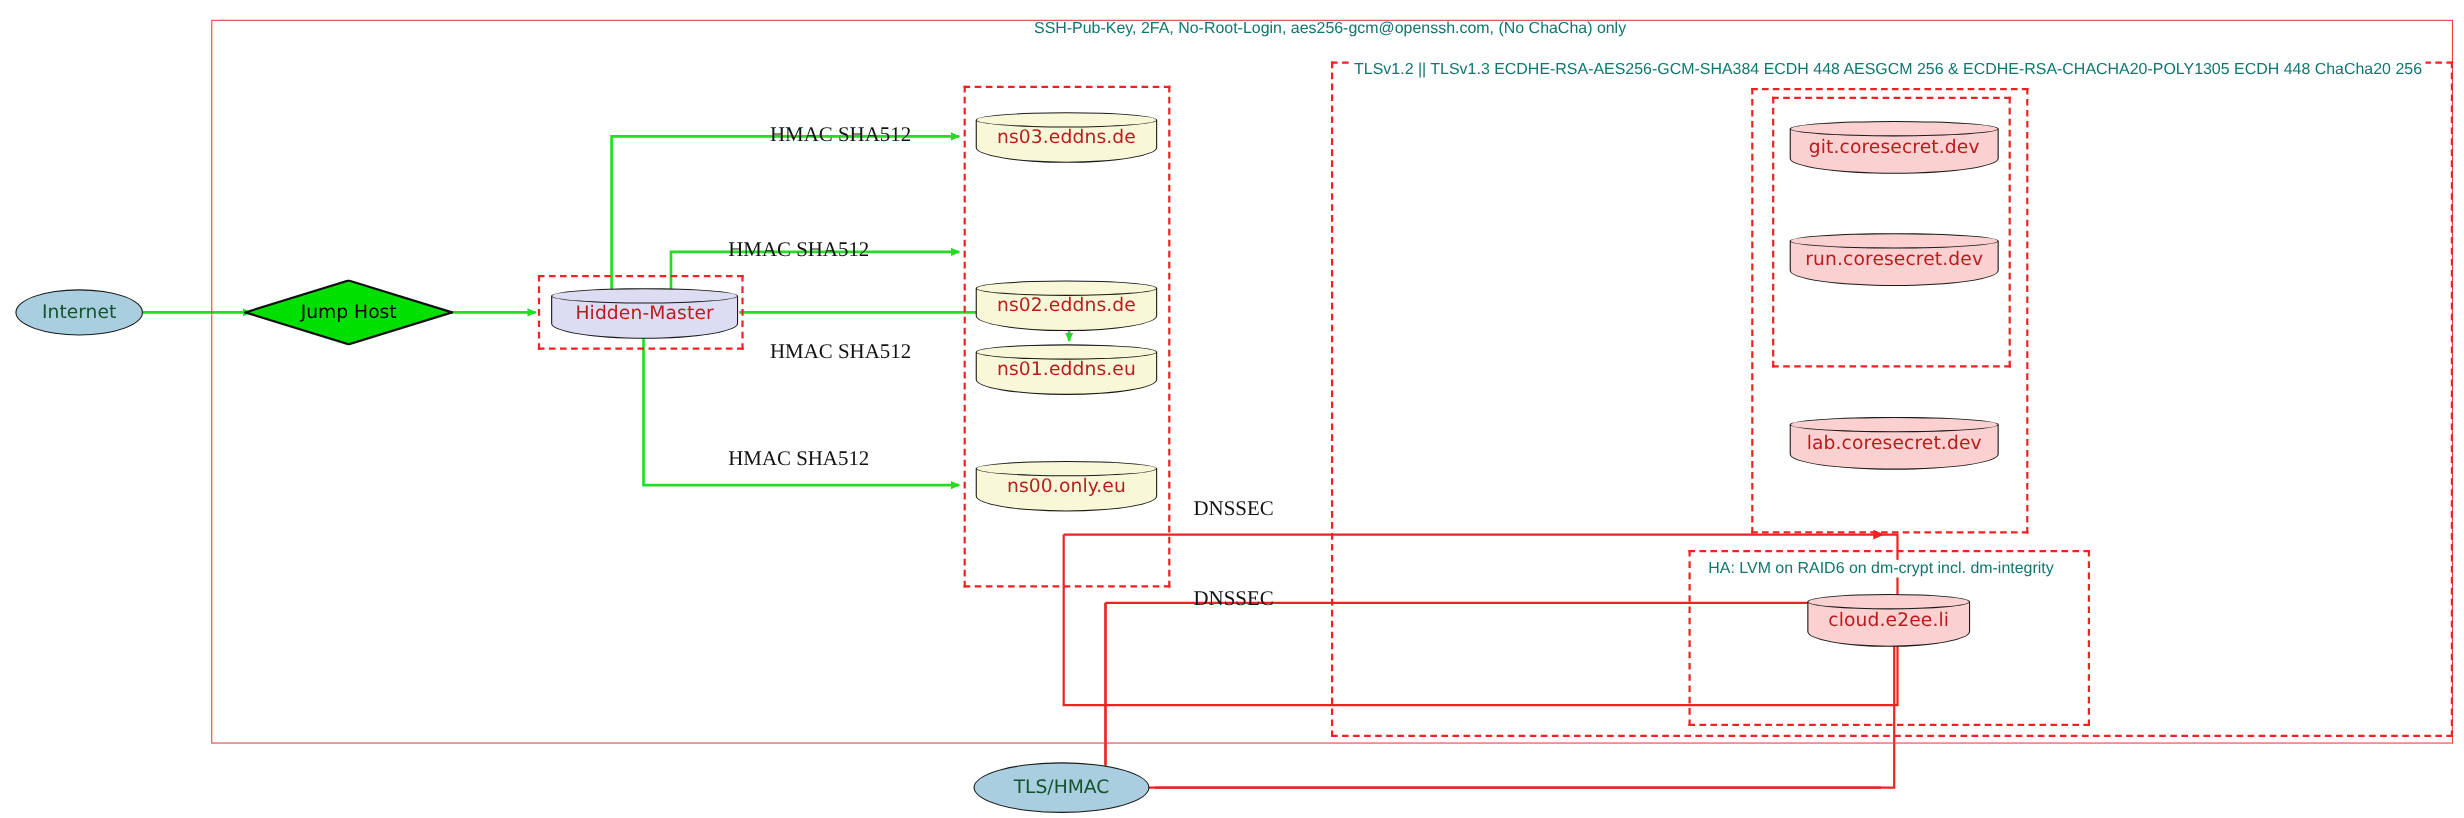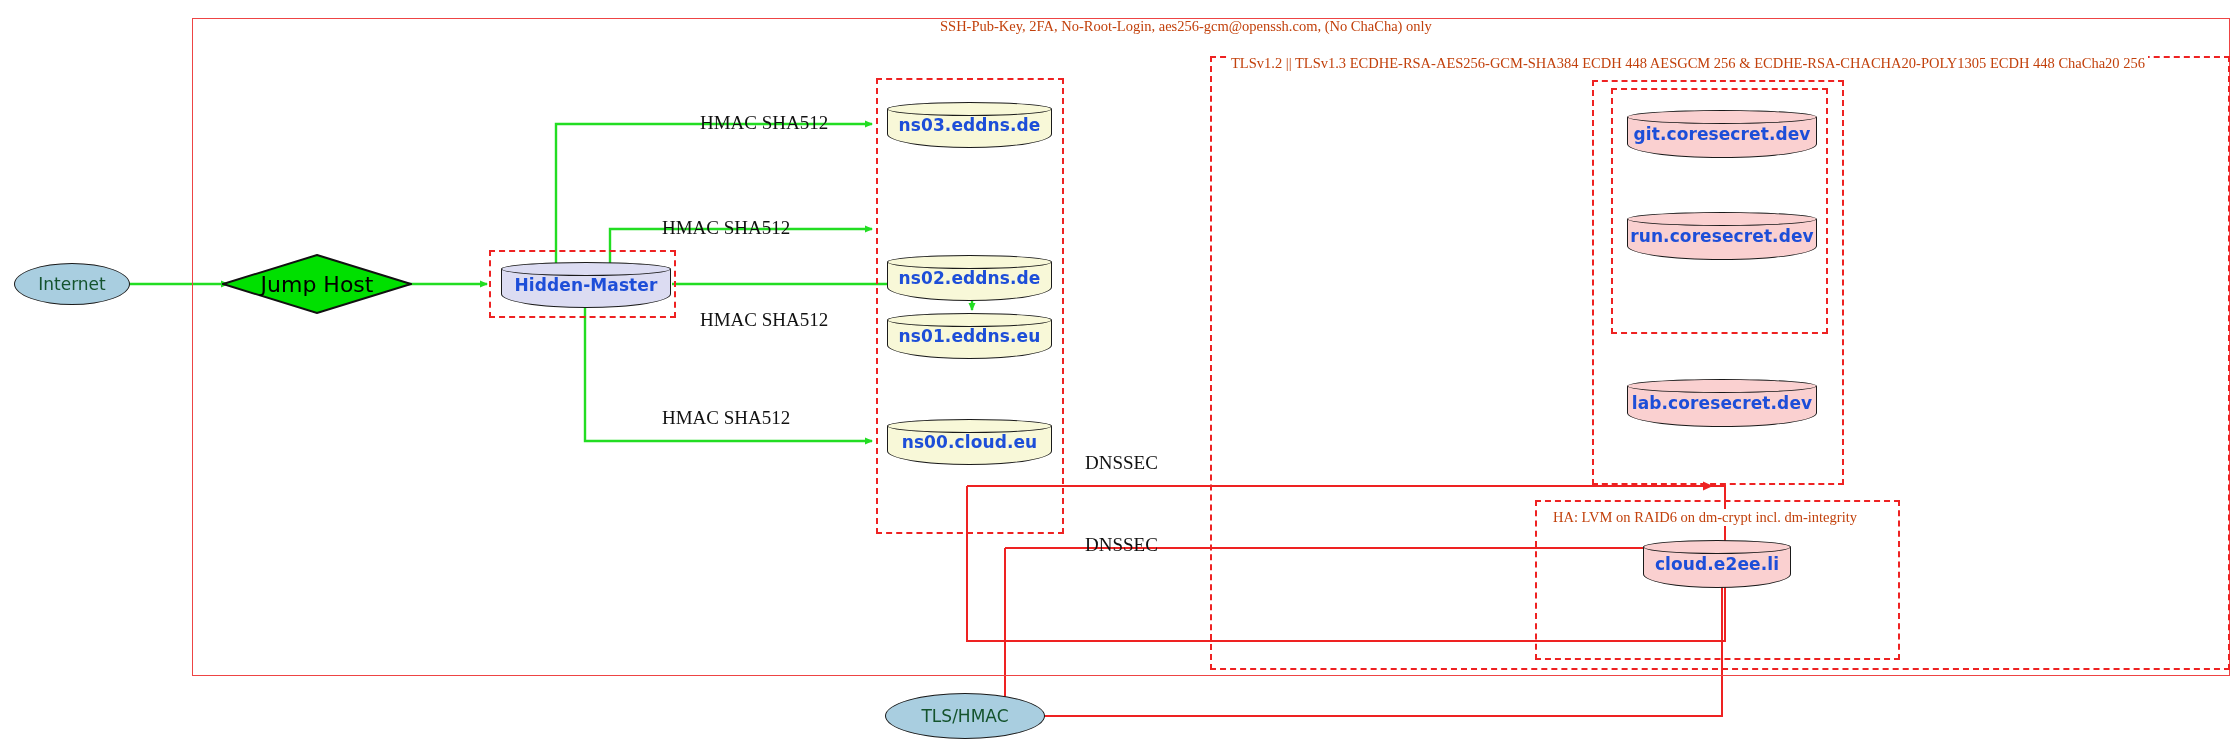--- a/index.html
+++ b/index.html
@@ -12,43 +12,43 @@
 
   
   .cyl{position:absolute;box-sizing:border-box;}
   .cyl .body{position:absolute;left:0;top:7px;right:0;bottom:0;
       border:1.6px solid #1a1a1a;border-radius:0 0 50% 50%/0 0 14px 14px;
       box-sizing:border-box;}
   .cyl .top{position:absolute;left:0;top:0;right:0;height:14px;
       border:1.6px solid #1a1a1a;border-radius:50%/50%;box-sizing:border-box;}
   .cyl .txt{position:absolute;left:0;right:0;top:0;bottom:0;
       display:flex;align-items:center;justify-content:center;
-      font-family:"DejaVu Sans",sans-serif;font-size:17px;color:#1d4ed8;
-      letter-spacing:.1px;z-index:3;font-weight:bold;}
+      font-family:"DejaVu Sans",sans-serif;font-size:17px;color:#b91c1c;
+      letter-spacing:.1px;z-index:3;}
 
   .cyl.yellow .body,.cyl.yellow .top{background:#f8f8d8;}
   .cyl.lav .body,.cyl.lav .top{background:#dcdcf2;}
   .cyl.pink .body,.cyl.pink .top{background:#fad0d0;}
 
   
   .ell{position:absolute;border:1.6px solid #1a1a1a;border-radius:50%/50%;
        background:#a9cee0;display:flex;align-items:center;justify-content:center;
        font-family:"DejaVu Sans",sans-serif;font-size:17px;color:#14532d;box-sizing:border-box;}
 
   
   .dia{position:absolute;}
   .dia .shape{position:absolute;left:0;top:0;width:100%;height:100%;}
   .dia .txt{position:absolute;left:0;top:0;width:100%;height:100%;
       display:flex;align-items:center;justify-content:center;
-      font-family:"DejaVu Sans",sans-serif;font-size:22px;color:#000;z-index:3;}
+      font-family:"DejaVu Sans",sans-serif;font-size:17px;color:#000;z-index:3;}
 
   .edgelabel{position:absolute;font-family:"Liberation Serif",serif;
       font-size:19px;color:#111;white-space:nowrap;}
-  .toplabel{position:absolute;font-family:Liberation Serif, serif;
-      font-size:14.5px;color:#c2410c;white-space:nowrap;}
+  .toplabel{position:absolute;font-family:Liberation Sans, sans-serif;
+      font-size:14.5px;color:#0f766e;white-space:nowrap;}
 </style>
 </head>
 <body>
 
 <div id="stage">
 
   <svg id="wires" viewBox="0 0 2240 744" xmlns="http://www.w3.org/2000/svg">
     <defs>
       <marker id="agr" markerWidth="9" markerHeight="9" refX="7.5" refY="4.5" orient="auto" markerUnits="userSpaceOnUse">
         <path d="M0,0.8 L8.5,4.5 L0,8.2 z" fill="#22dd22"></path>
@@ -137,21 +137,21 @@
 
   <div class="cyl yellow" style="left:887px;top:313px;width:165px;height:46px;">
     <div class="body"></div>
     <div class="top"></div>
     <div class="txt">ns01.eddns.eu</div>
   </div>
 
   <div class="cyl yellow" style="left:887px;top:419px;width:165px;height:46px;">
     <div class="body"></div>
     <div class="top"></div>
-    <div class="txt">ns00.cloud.eu</div>
+    <div class="txt">ns00.only.eu</div>
   </div>
 
   <div class="cyl pink" style="left:1627px;top:110px;width:190px;height:48px;">
     <div class="body"></div>
     <div class="top"></div>
     <div class="txt">git.coresecret.dev</div>
   </div>
 
   <div class="cyl pink" style="left:1627px;top:212px;width:190px;height:48px;">
     <div class="body"></div>

